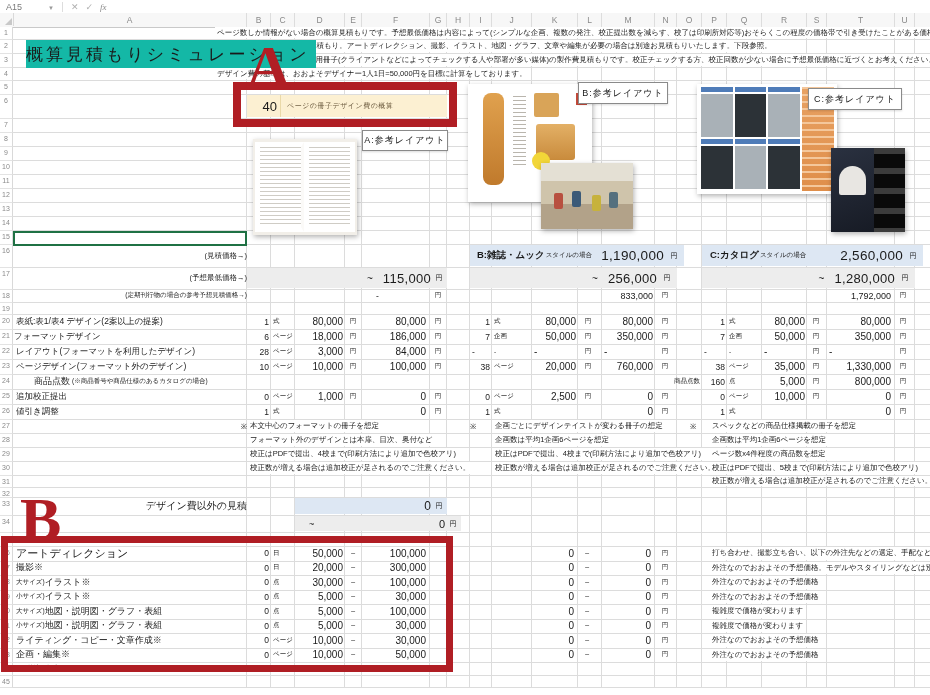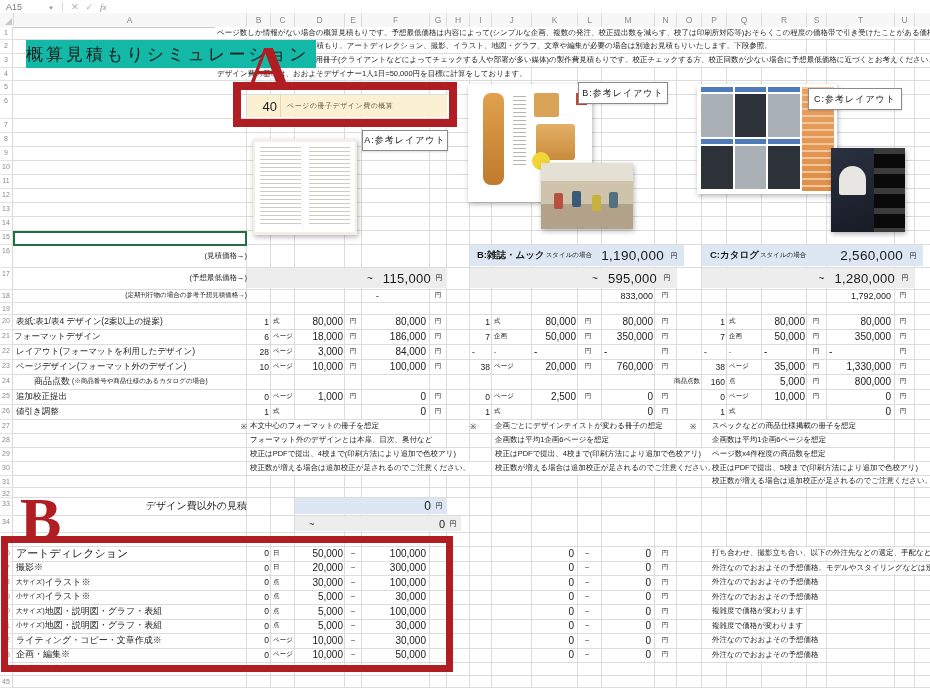--- a/index.html
+++ b/index.html
@@ -242,21 +242,21 @@
     <div class="c e sm" style="left:13px;width:234px;padding-right:12px">(予想最低価格→)</div>
     <div class="c grayf" style="left:247px;width:200px">
       <span class="sp"></span>
         <span style="font-size:10px">~</span>
         <span class="secprice" style="margin-left:10px;font-size:13px">115,000</span>
         <span class="secyen">円</span>
     </div>
     <div class="c grayf" style="left:470px;width:207px">
       <span class="sp"></span>
         <span style="font-size:10px">~</span>
-        <span class="secprice" style="margin-left:10px;font-size:13px">595,000</span>
+        <span class="secprice" style="margin-left:10px;font-size:13px">256,000</span>
         <span class="secyen" style="width:20px">円</span>
     </div>
     <div class="c grayf" style="left:702px;width:213px">
       <span class="sp"></span>
         <span style="font-size:10px">~</span>
         <span class="secprice" style="margin-left:10px;font-size:13px">1,280,000</span>
         <span class="secyen" style="width:20px">円</span>
     </div>
   </div>
   <div class="r">

